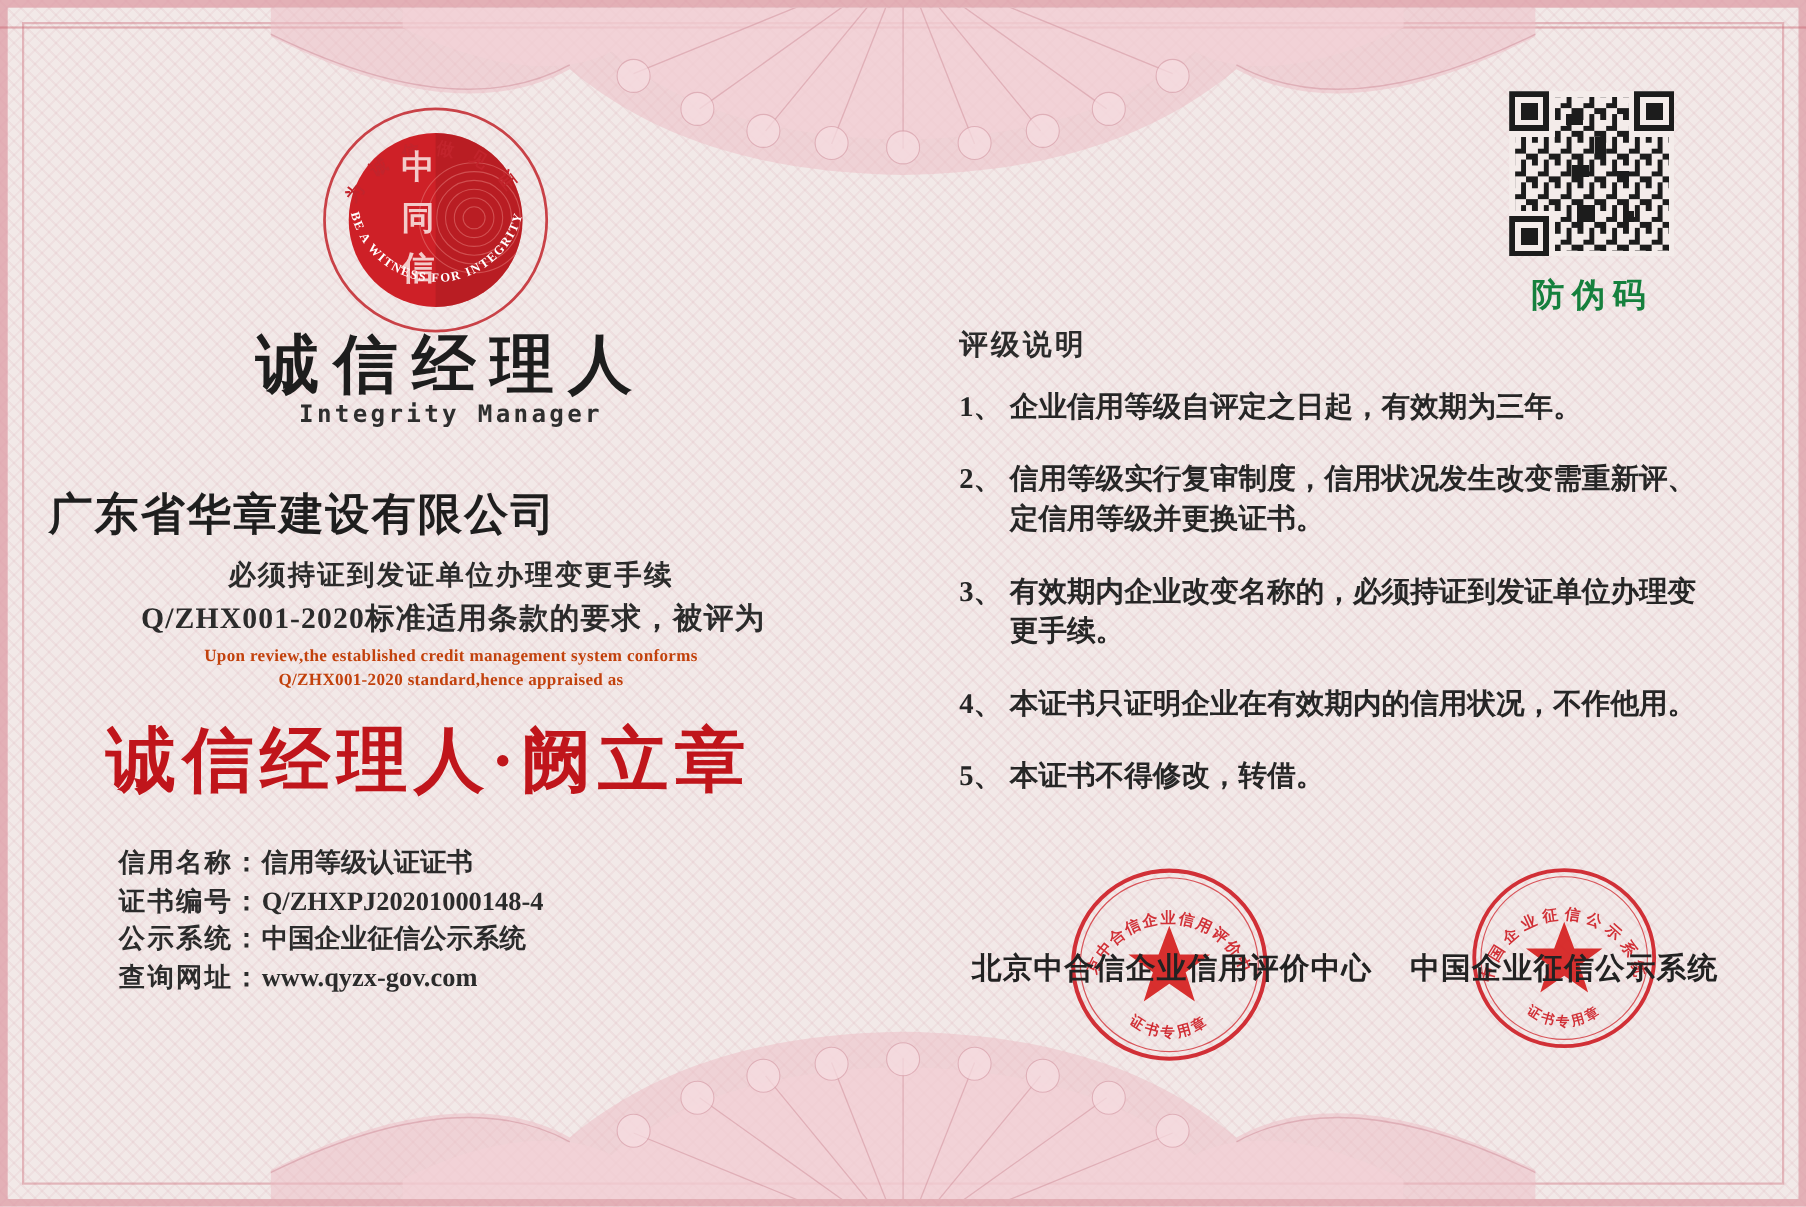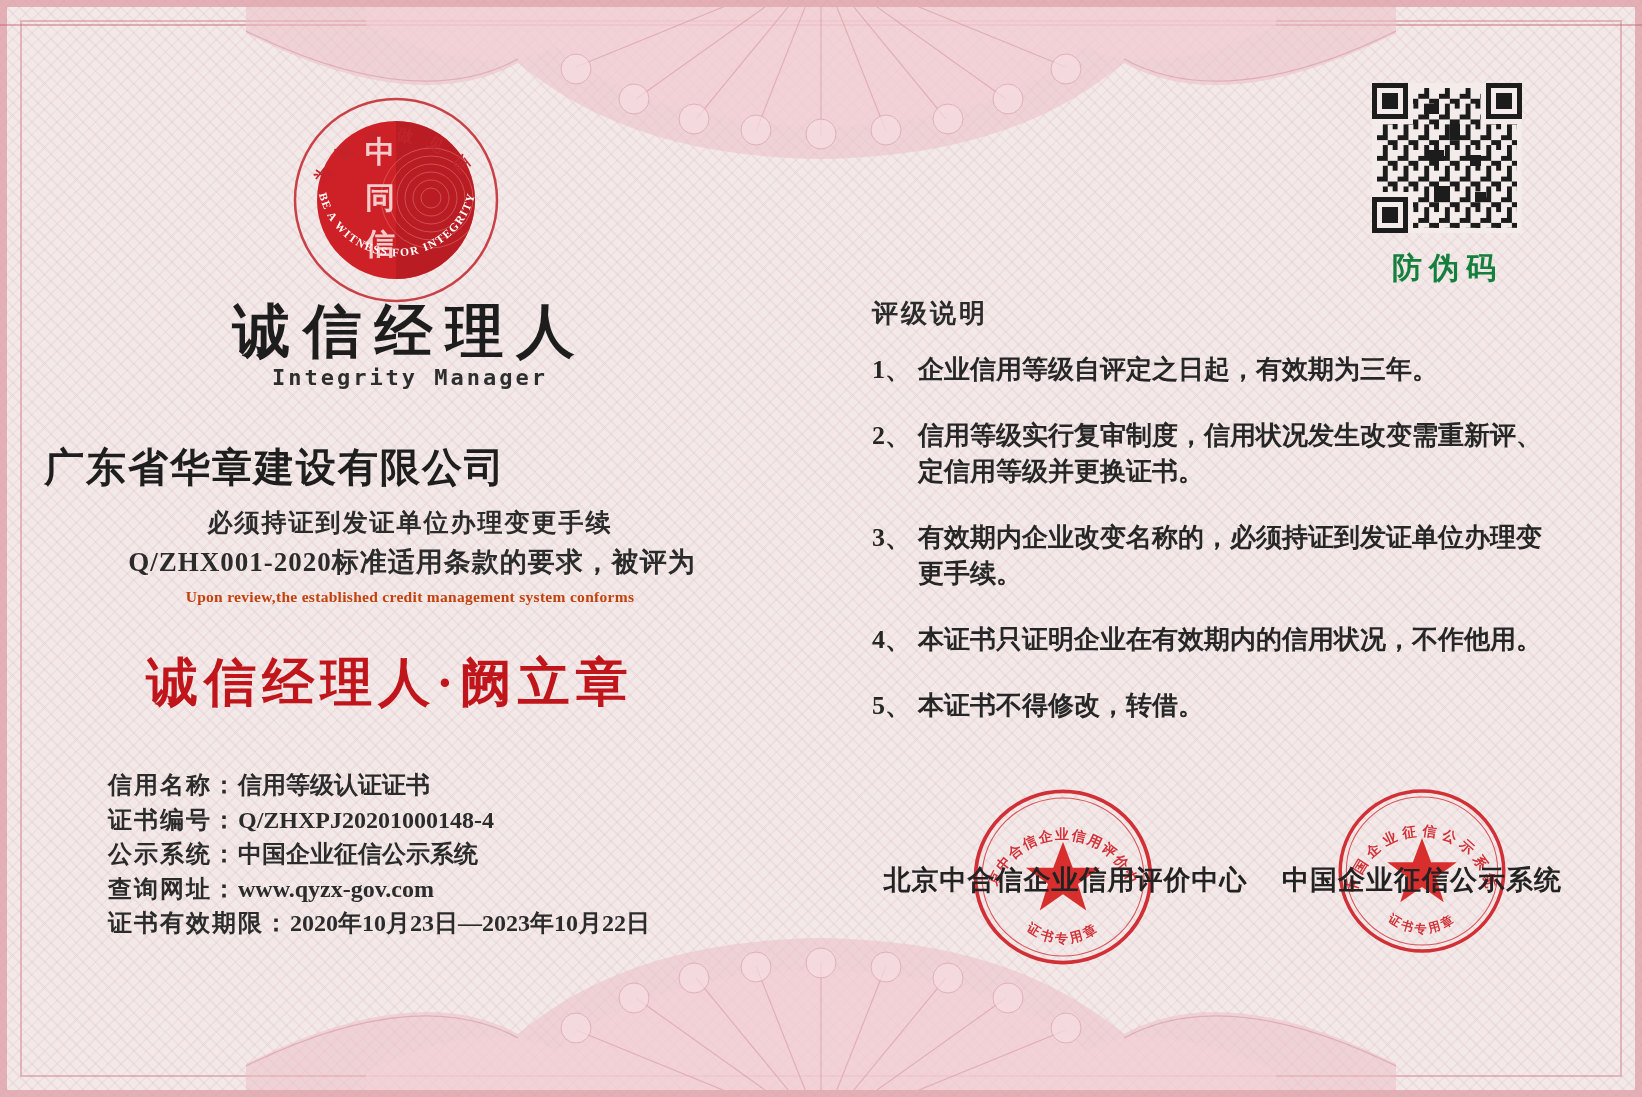--- a/index.html
+++ b/index.html
@@ -27,21 +27,21 @@
     font-size:58px;font-weight:bold;letter-spacing:13px;color:#1d1d1d;}
   .title-en{left:150px;top:365px;width:520px;text-align:center;
     font-family:"DejaVu Sans Mono","Liberation Mono",monospace;
     font-size:22px;font-weight:bold;letter-spacing:3px;color:#2e2e2e;}
   .company{left:44px;top:440px;font-size:40px;font-weight:bold;letter-spacing:2px;color:#1e1e1e;}
   .stmt1{left:110px;top:506px;width:600px;text-align:center;font-size:25px;font-weight:bold;letter-spacing:2px;}
   .stmt2{left:92px;top:544px;width:640px;text-align:center;font-size:27px;font-weight:bold;letter-spacing:1px;}
   .stmt-en{left:110px;top:586px;width:600px;text-align:center;
     font-size:15.5px;line-height:21.5px;color:#c2410c;letter-spacing:.3px;font-weight:bold;}
   .award{left:55px;top:648px;width:670px;text-align:center;
-    font-size:52px;font-weight:bold;letter-spacing:6px;color:#c0151b;}
+    font-size:64px;font-weight:bold;letter-spacing:6px;color:#c0151b;}
   
   .details{left:108px;top:768px;font-size:24px;font-weight:bold;}
   .details .row{line-height:34.6px;white-space:nowrap;}
   .details .lbl{letter-spacing:2px;}
   
   .notes-heading{left:872px;top:296px;font-size:26px;font-weight:bold;letter-spacing:3px;}
   .notes{left:872px;top:352px;width:680px;font-size:26px;line-height:36px;}
   .note-item{display:flex;margin-bottom:30px;font-weight:bold;color:#262626;}
   .note-num{width:46px;flex:none;}
   .note-text{flex:1;}
@@ -155,38 +155,36 @@
   </text>
 </svg>
 
 <div class="abs title-cn">诚信经理人</div>
 <div class="abs title-en">Integrity Manager</div>
 <div class="abs company">广东省华章建设有限公司</div>
 <div class="abs stmt1">必须持证到发证单位办理变更手续</div>
 <div class="abs stmt2">Q/ZHX001-2020标准适用条款的要求，被评为</div>
 <div class="abs stmt-en">
   <div>Upon review,the established credit management system conforms</div>
+  <div>Q/ZHX001-2020 standard,hence appraised as</div>
 </div>
 <div class="abs award">诚信经理人·阙立章</div>
 
 <div class="abs details">
   <div class="row">
     <span class="lbl">信用名称：</span><span>信用等级认证证书</span>
   </div>
   <div class="row">
     <span class="lbl">证书编号：</span><span>Q/ZHXPJ20201000148-4</span>
   </div>
   <div class="row">
     <span class="lbl">公示系统：</span><span>中国企业征信公示系统</span>
   </div>
   <div class="row">
     <span class="lbl">查询网址：</span><span>www.qyzx-gov.com</span>
-  </div>
-  <div class="row">
-    <span class="lbl">证书有效期限：</span><span>2020年10月23日—2023年10月22日</span>
   </div>
 </div>
 
 <div class="abs notes-heading">评级说明</div>
 <div class="abs notes">
   <div class="note-item">
     <span class="note-num">1、</span>
     <span class="note-text">企业信用等级自评定之日起，有效期为三年。</span>
   </div>
   <div class="note-item">

